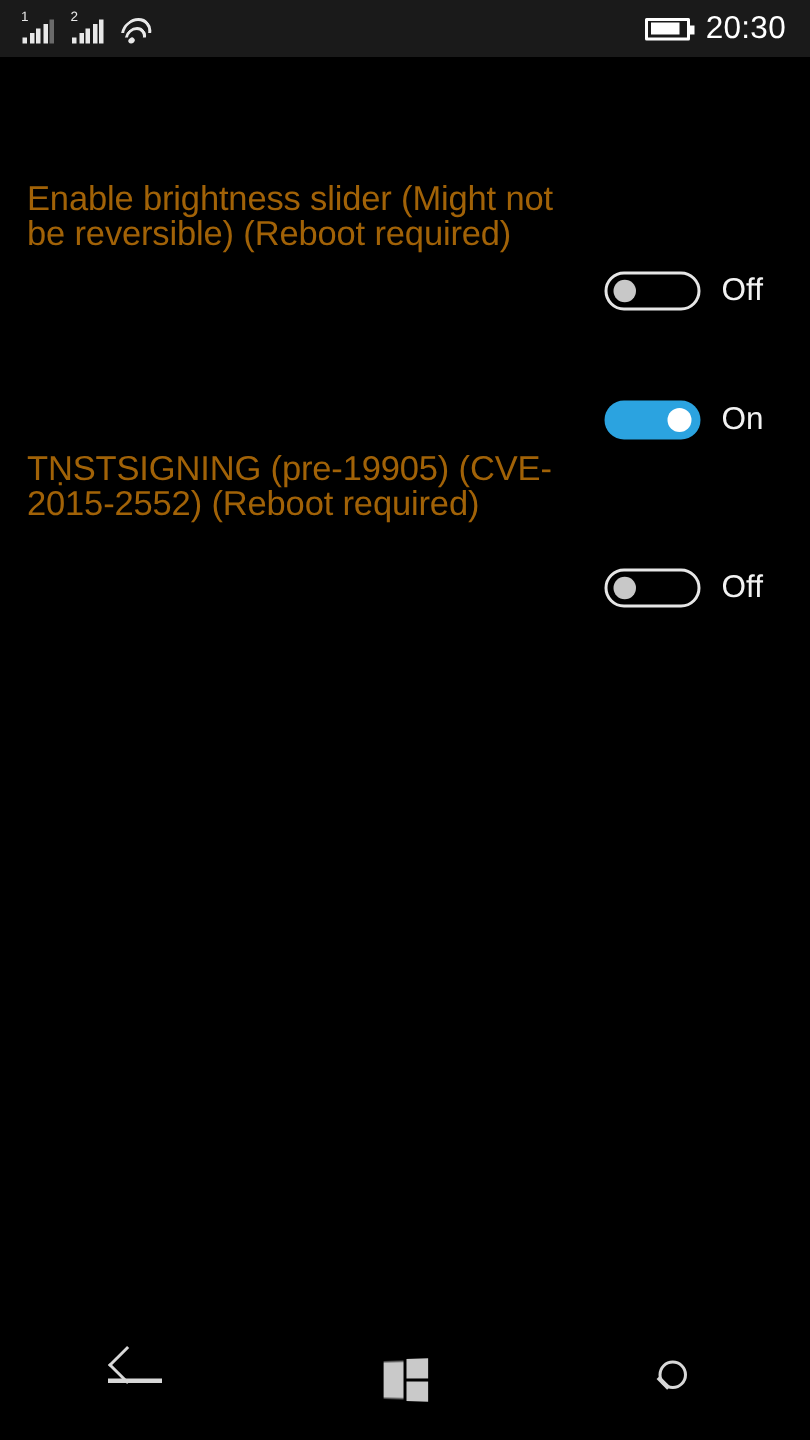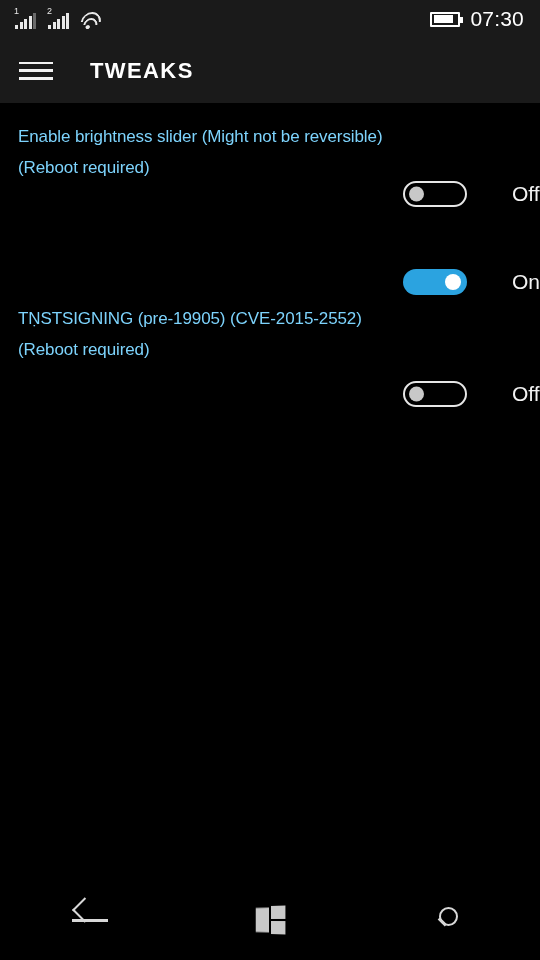--- a/index.html
+++ b/index.html
@@ -172,23 +172,23 @@
   .setting {
     position: relative;
     padding: 0 0 0 18px;
     margin-bottom: 30px;
     min-height: 60px;
   }
   .setting .text {
     width: 375px;
   }
   .setting .title {
-    color: #7dd3fc;
-    font-size: 17px;
-    line-height: 31px;
+    color: #a16207;
+    font-size: 23px;
+    line-height: 23px;
     letter-spacing: -0.1px;
   }
   .setting .desc {
     color: #8c8c8c;
     font-size: 20px;
     line-height: 30.5px;
     letter-spacing: -0.1px;
     margin-top: 3px;
   }
   .setting .control {
@@ -232,21 +232,20 @@
     top: 50%;
     transform: translateY(-50%);
     width: 16px;
     height: 16px;
     border-radius: 50%;
     background: #ffffff;
   }
   .state-label {
     color: #f2f2f2;
     font-size: 21px;
-    margin-left: 31px;
   }
 
   
   #item-0 .control { top: 60px; }
   #item-1 .control { top: 56px; }
   #item-2 .control { top: 78px; }
 
   
   .navbar {
     position: absolute;
@@ -359,32 +358,24 @@
           <i class="a2"></i>
           <i class="a3"></i>
       </div>
     </div>
 
     <div class="status-right">
       <div class="battery">
         <div class="fill"></div>
         <div class="nub"></div>
       </div>
-      <div class="clock">07:30</div>
+      <div class="clock">20:30</div>
     </div>
   </div>
 
-  <div class="appbar">
-    <div class="hamburger">
-      <span></span>
-        <span></span>
-        <span></span>
-    </div>
-    <div class="app-title">TWEAKS</div>
-  </div>
 
   <div class="content">
 
     <div class="setting" id="item-0">
       <div class="text">
         <div class="title">Enable brightness slider (Might not be reversible) (Reboot required)</div>
       </div>
       <div class="control">
         <div class="toggle off">
           <div class="knob"></div>

